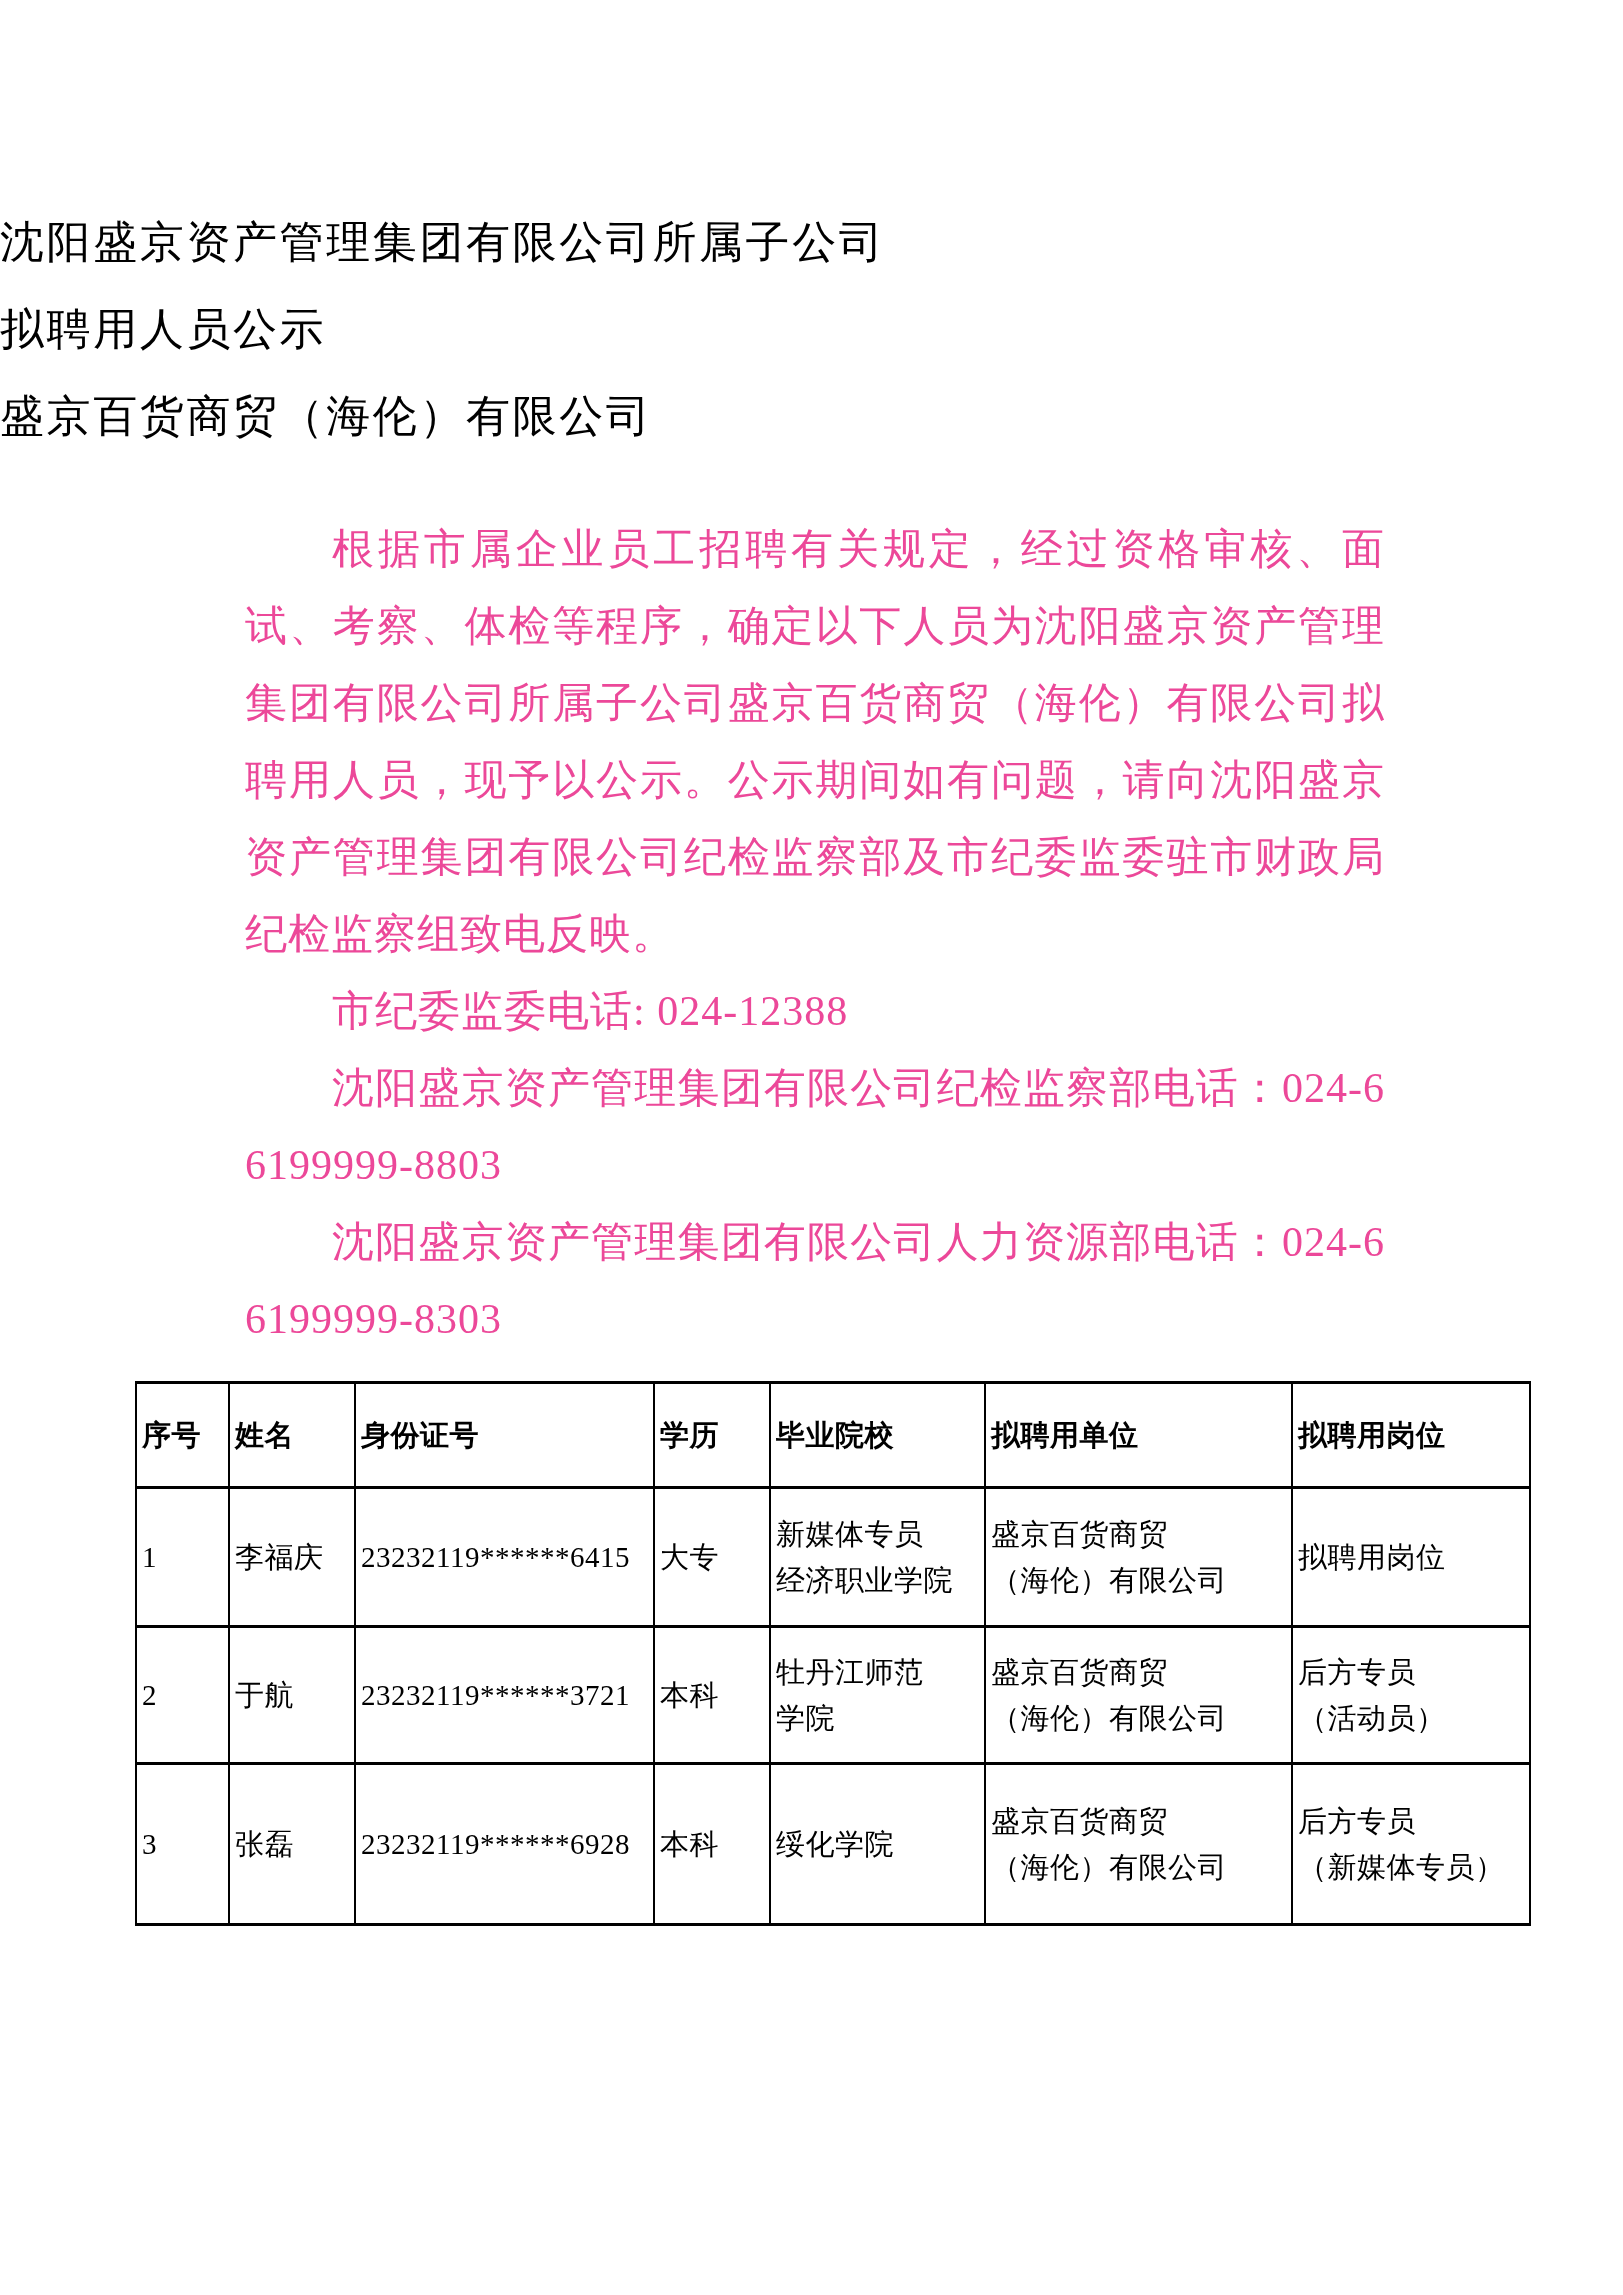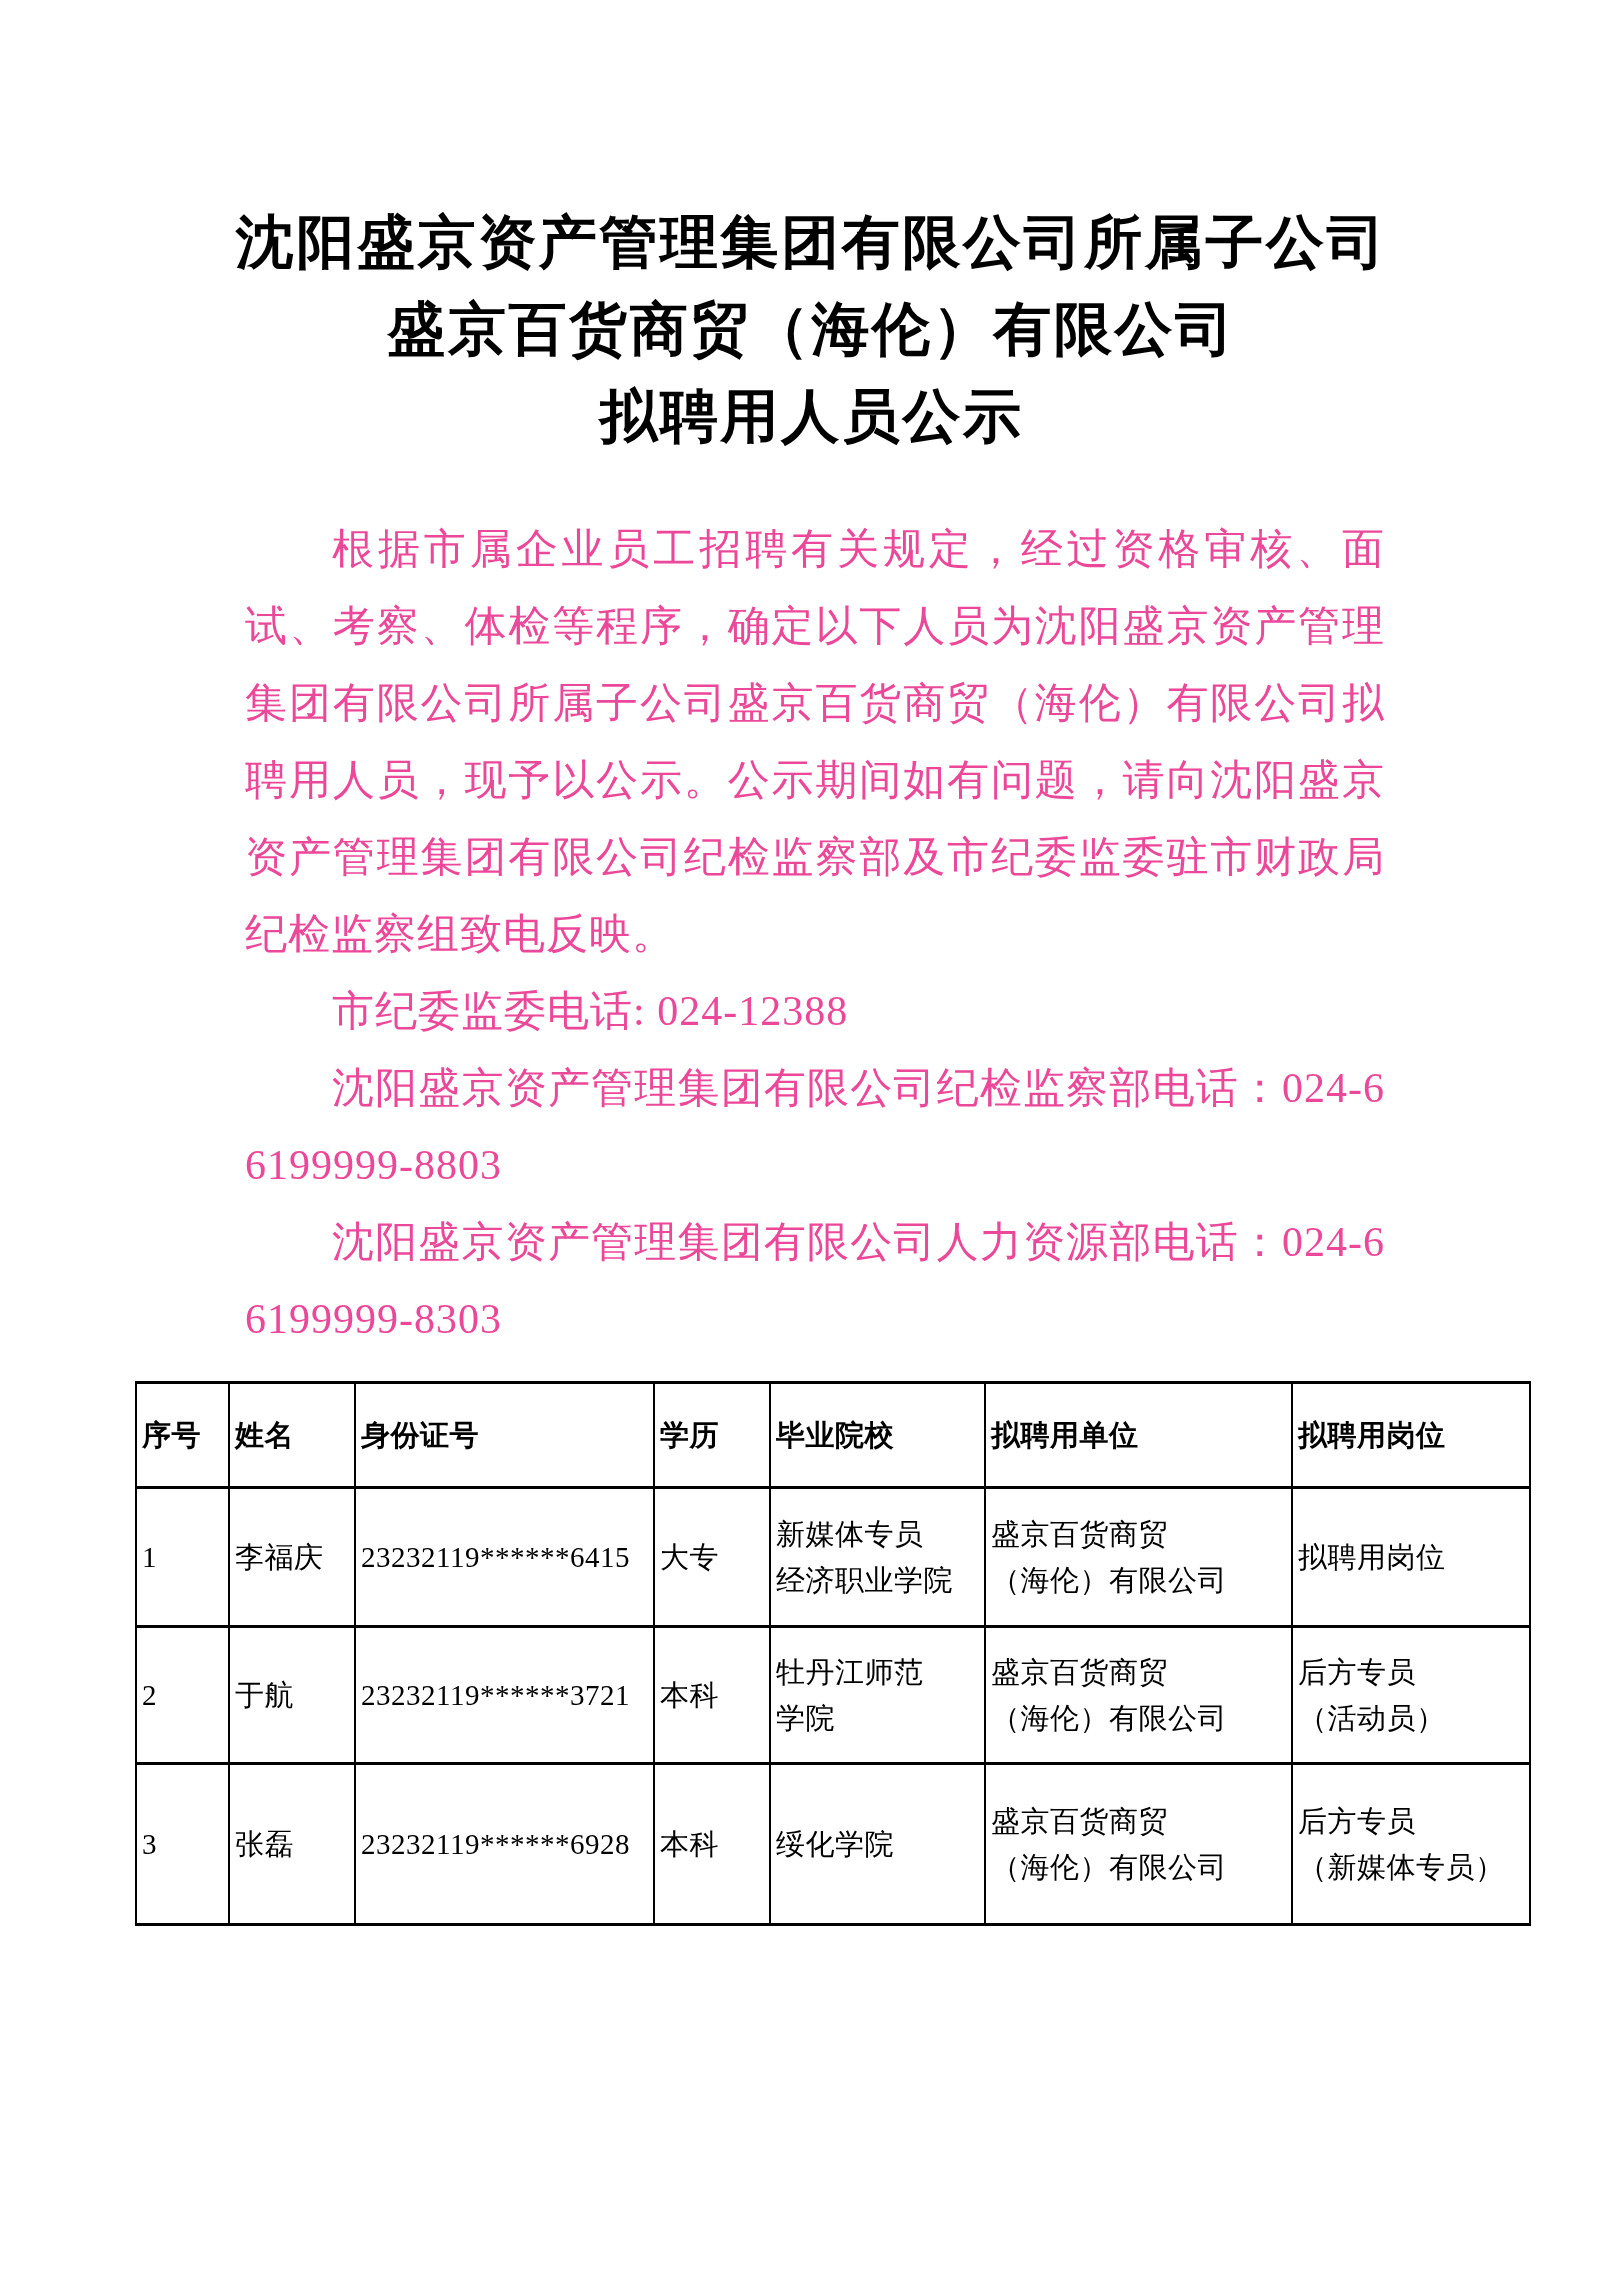--- a/index.html
+++ b/index.html
@@ -12,23 +12,22 @@
     width: 1623px;
     height: 2295px;
     background: #ffffff;
     color: #000000;
     font-family: "Liberation Serif", "DejaVu Serif", serif;
     overflow: hidden;
     box-sizing: border-box;
     padding-top: 199px;
   }
   .title-block {
-    text-align: center;
-    font-weight: 700;
-    font-size: 58px;
+    font-weight: 400;
+    font-size: 44px;
     line-height: 87px;
     letter-spacing: 2.6px;
     color: #000000;
   }
   .content {
     margin-left: 245px;
     width: 1140px;
     margin-top: 51px;
   }
   .content p {
@@ -80,22 +79,22 @@
   col.c-unit { width: 307px; }
   col.c-post { width: 238px; }
 </style>
 </head>
 <body>
 
 <div class="page">
 
   <div class="title-block">
     <div>沈阳盛京资产管理集团有限公司所属子公司</div>
+    <div>拟聘用人员公示</div>
     <div>盛京百货商贸（海伦）有限公司</div>
-    <div>拟聘用人员公示</div>
   </div>
 
   <div class="content">
     <p>根据市属企业员工招聘有关规定，经过资格审核、面试、考察、体检等程序，确定以下人员为沈阳盛京资产管理集团有限公司所属子公司盛京百货商贸（海伦）有限公司拟聘用人员，现予以公示。公示期间如有问题，请向沈阳盛京资产管理集团有限公司纪检监察部及市纪委监委驻市财政局纪检监察组致电反映。</p>
     <p>市纪委监委电话: 024-12388</p>
     <p>沈阳盛京资产管理集团有限公司纪检监察部电话：024-66199999-8803</p>
     <p>沈阳盛京资产管理集团有限公司人力资源部电话：024-66199999-8303</p>
   </div>
 
   <table class="roster">

